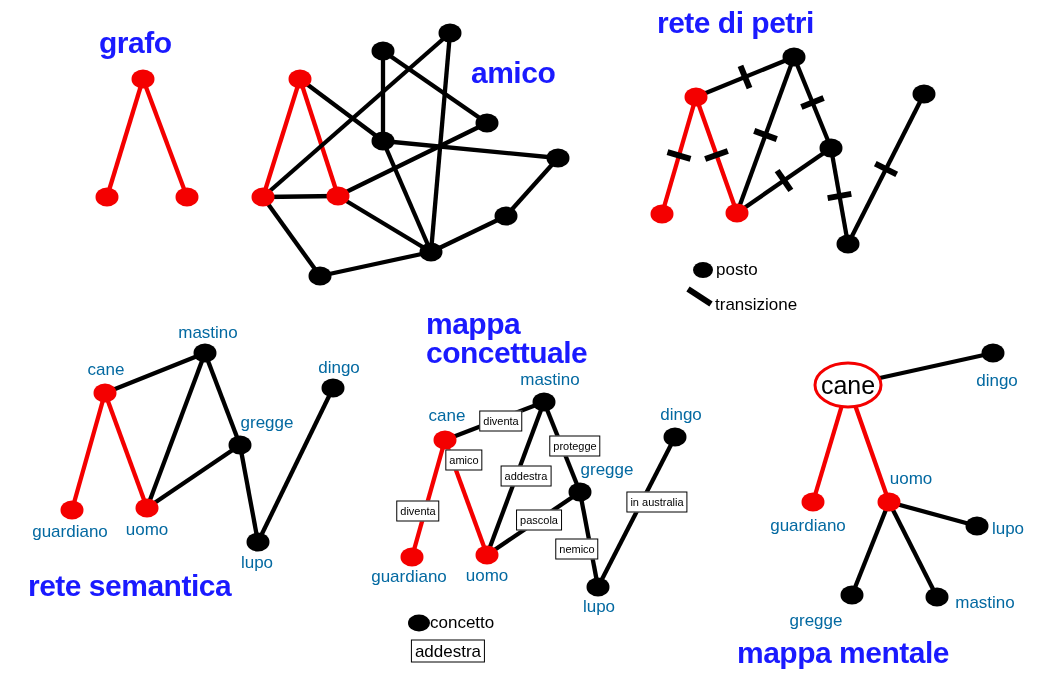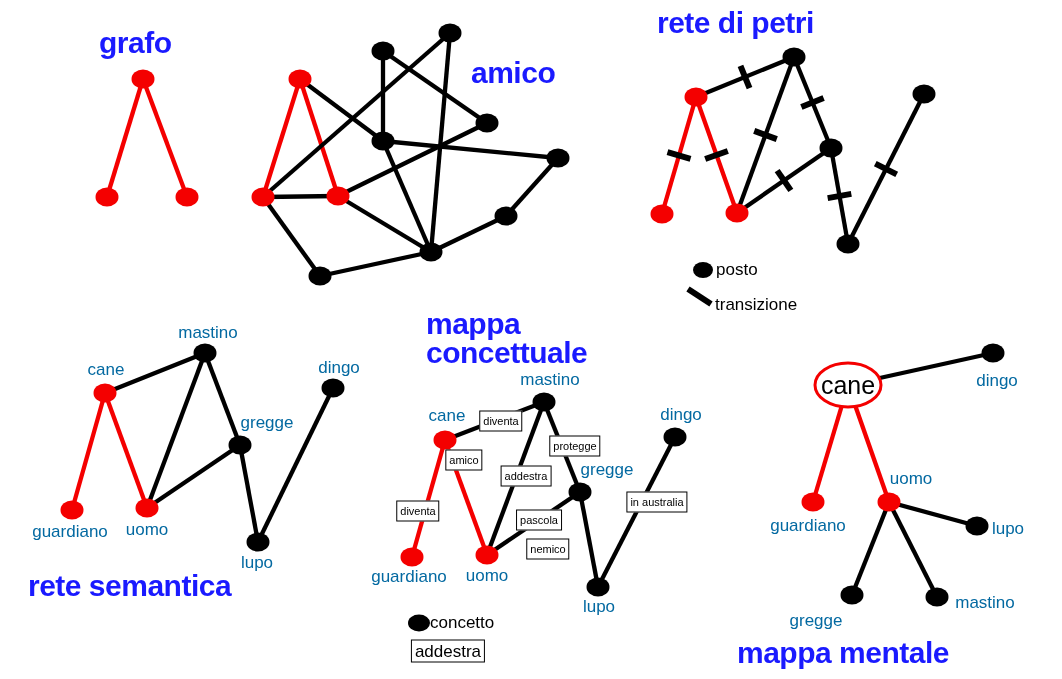--- a/index.html
+++ b/index.html
@@ -164,21 +164,21 @@
     <div class="nlabel" style="left: 607px; top: 470px;">gregge</div>
     <div class="nlabel" style="left: 409px; top: 577px;">guardiano</div>
     <div class="nlabel" style="left: 487px; top: 576px;">uomo</div>
     <div class="nlabel" style="left: 599px; top: 607px;">lupo</div>
     <div class="blabel" style="left: 501px; top: 421px;">diventa</div>
     <div class="blabel" style="left: 575px; top: 446px;">protegge</div>
     <div class="blabel" style="left: 526px; top: 476px;">addestra</div>
     <div class="blabel" style="left: 464px; top: 460px;">amico</div>
     <div class="blabel" style="left: 418px; top: 511px;">diventa</div>
     <div class="blabel" style="left: 539px; top: 520px; text-align: center;">pascola</div>
-    <div class="blabel" style="left: 548px; top: 549px;">nemico</div>
+    <div class="blabel" style="left: 577px; top: 549px;">nemico</div>
     <div class="blabel" style="left: 657px; top: 502px;">in australia</div>
     <div class="root-label" style="left: 848px; top: 385px;">cane</div>
     <div class="nlabel" style="left: 997px; top: 381px;">dingo</div>
     <div class="nlabel" style="left: 808px; top: 526px;">guardiano</div>
     <div class="nlabel" style="left: 911px; top: 479px;">uomo</div>
     <div class="nlabel" style="left: 1008px; top: 529px;">lupo</div>
     <div class="nlabel" style="left: 816px; top: 621px;">gregge</div>
     <div class="nlabel" style="left: 985px; top: 603px;">mastino</div>
   </div>
 

